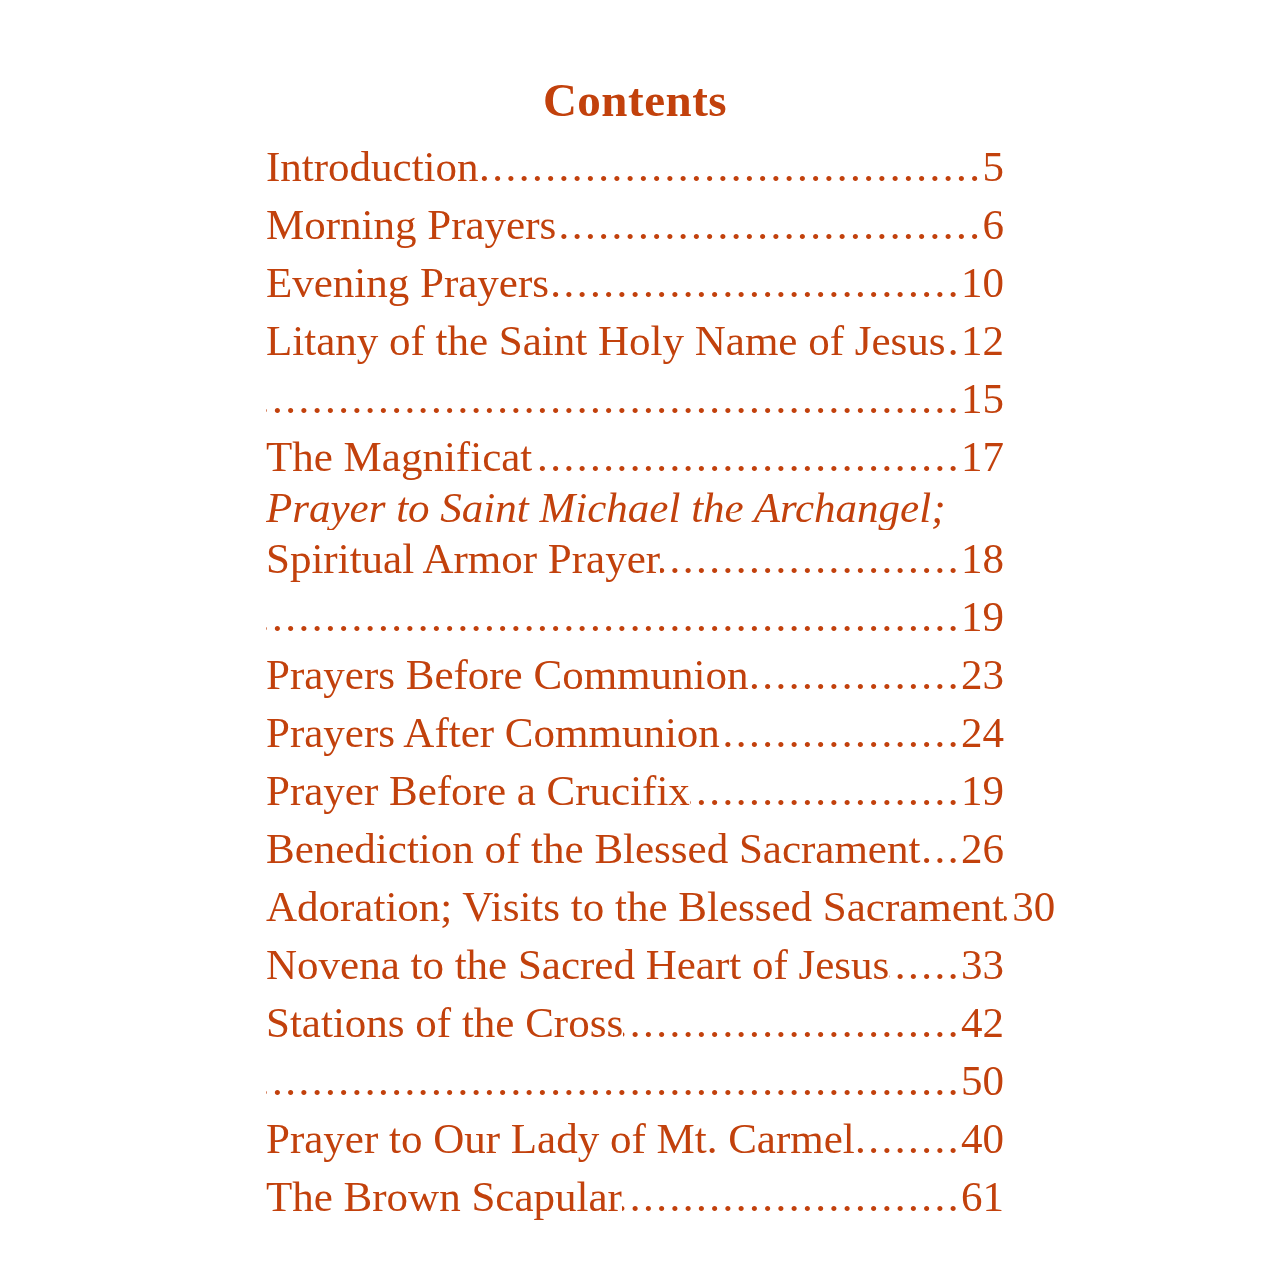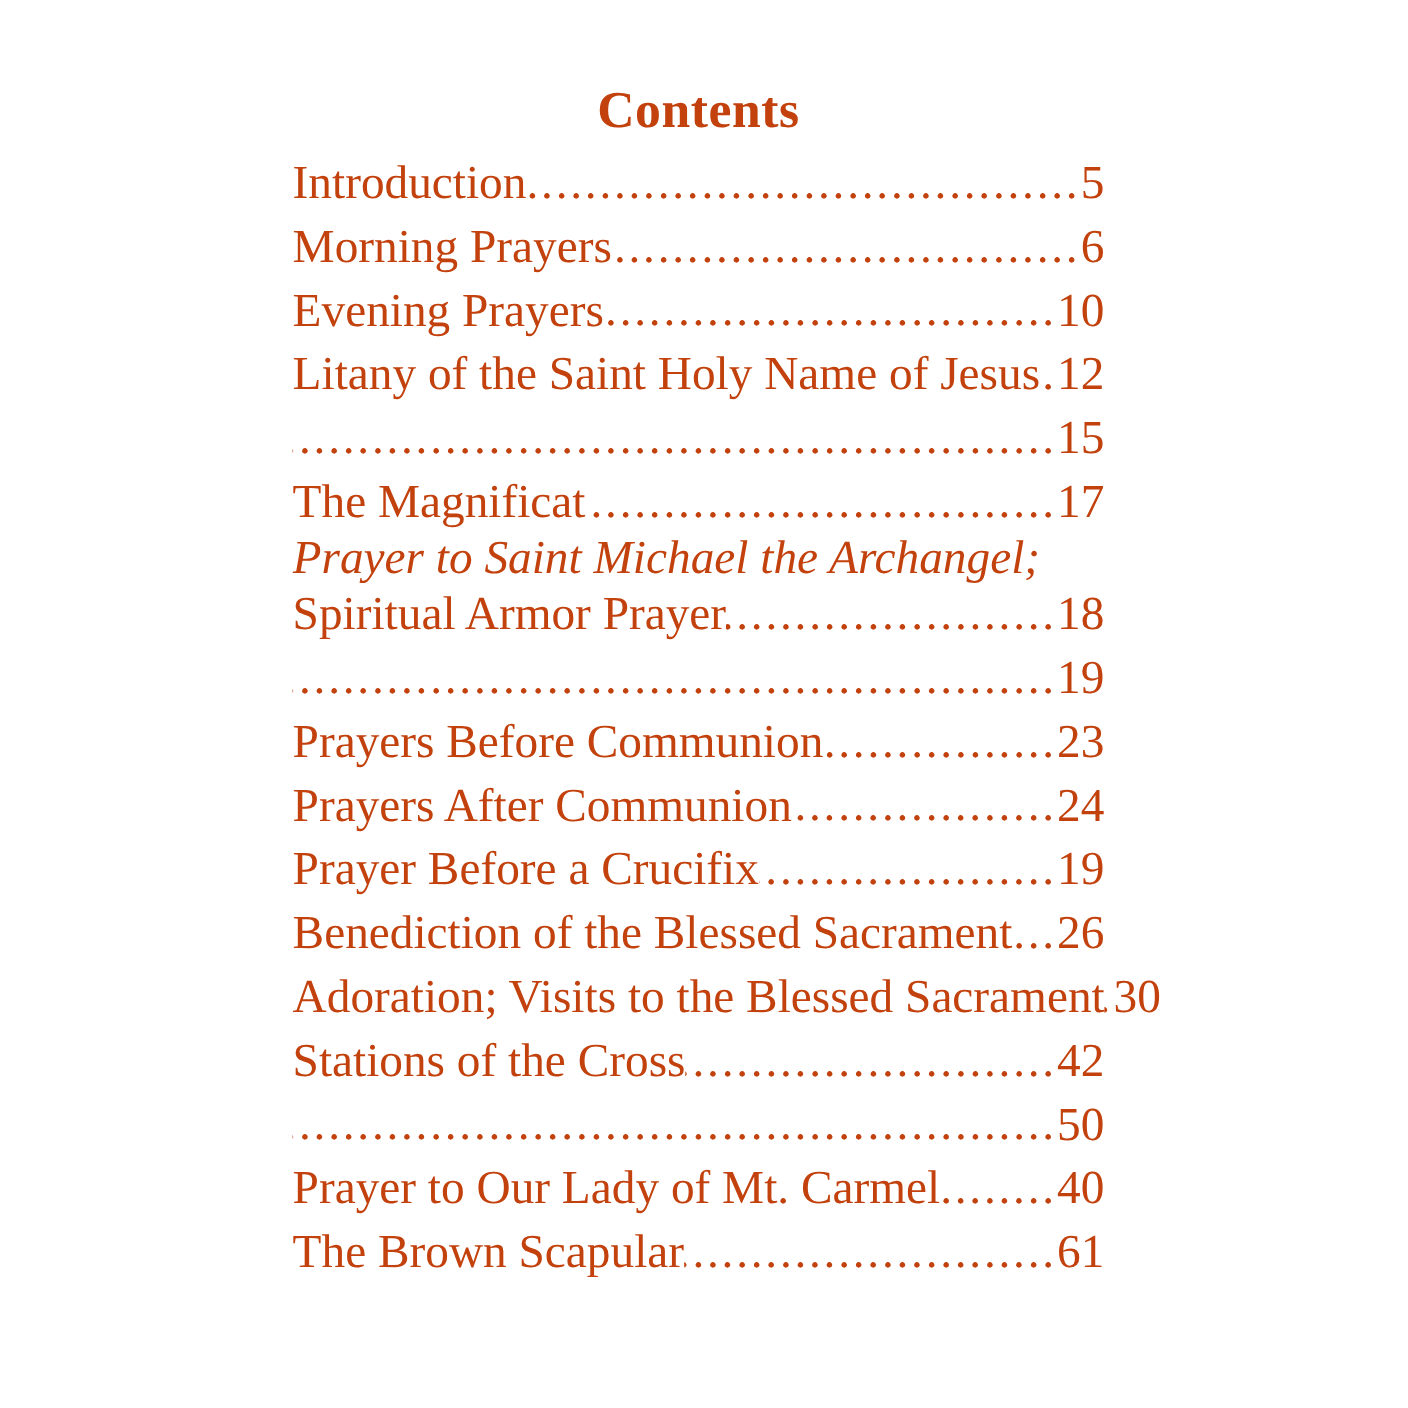--- a/index.html
+++ b/index.html
@@ -186,20 +186,28 @@
 
   <div class="toc-entry">
 
     <div class="toc-row">
       <span class="main-label">Adoration; Visits to the Blessed Sacrament</span>
       <span class="leader"></span>
       <span class="page-num">30</span>
     </div>
   </div>
 
+  <div class="toc-entry">
+
+    <div class="toc-row">
+      <span class="main-label">Novena to the Sacred Heart of Jesus</span>
+      <span class="leader"></span>
+      <span class="page-num">33</span>
+    </div>
+  </div>
 
   <div class="toc-entry">
 
     <div class="toc-row">
       <span class="main-label">Stations of the Cross</span>
       <span class="leader"></span>
       <span class="page-num">42</span>
     </div>
   </div>
 

